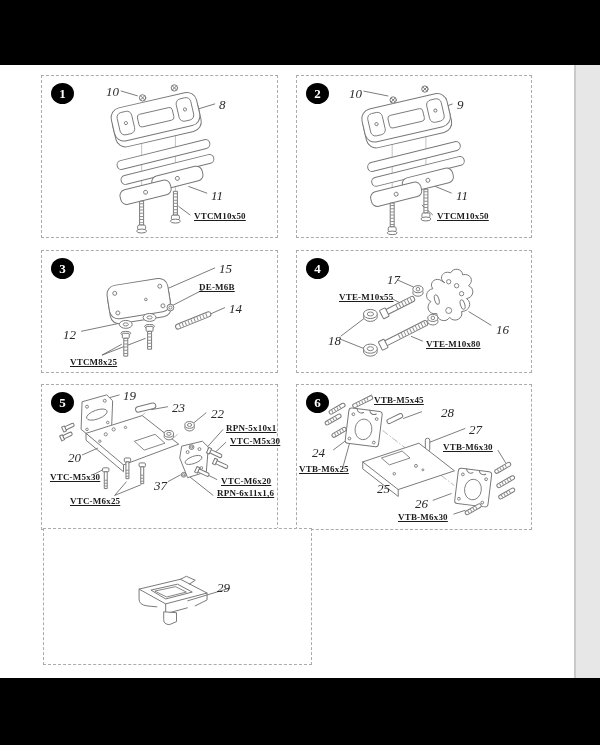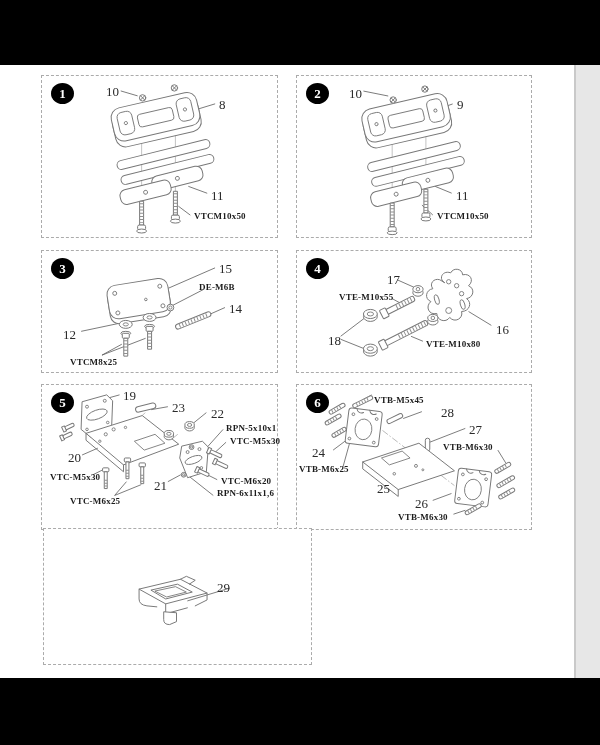--- a/index.html
+++ b/index.html
@@ -22,22 +22,22 @@
   #p3{left:41px;top:250px;width:237px;height:123px;}
   #p4{left:296px;top:250px;width:236px;height:123px;}
   #p5{left:41px;top:384px;width:237px;height:146px;}
   #p6{left:296px;top:384px;width:236px;height:146px;}
   #p7{left:43px;top:528px;width:269px;height:137px;}
   .badge{
     position:absolute;left:9px;top:7px;width:23px;height:21px;background:#000;
     border-radius:50%;color:#fff;font-weight:bold;font-size:13px;line-height:21px;
     text-align:center;font-family:"Liberation Serif", serif;
   }
-  .num{position:absolute;font-size:13px;color:#2a2a2a;white-space:nowrap;}
-  .code{position:absolute;font-size:9px;font-weight:bold;color:#1c1c1c;white-space:nowrap;letter-spacing:.2px;}
+  .num{position:absolute;font-size:13px;color:#2a2a2a;white-space:nowrap;font-style:italic;}
+  .code{position:absolute;font-size:9px;font-weight:bold;color:#1c1c1c;white-space:nowrap;letter-spacing:.2px;text-decoration:underline;}
   svg.art{position:absolute;left:0;top:0;width:100%;height:100%;}
   .part{fill:#fff;stroke:#787878;stroke-width:1;stroke-linejoin:round;}
   .wire{fill:none;stroke:#787878;stroke-width:1;stroke-linejoin:round;stroke-linecap:round;}
   .hole{fill:none;stroke:#787878;stroke-width:.9;}
   .lead line{stroke:#5a5a5a;stroke-width:.8;}
   .axis line{stroke:#9a9a9a;stroke-width:.6;}
   .axisdd{stroke:#9a9a9a;stroke-width:.7;stroke-dasharray:7 2 1.5 2;fill:none;}
   .thr{stroke:#8f8f8f;fill:none;}
 </style>
 </head>
@@ -380,21 +380,21 @@
       </g>
     </svg>
     <div class="badge">5</div>
     <span class="num" style="left:81px;top:3px">19</span>
     <span class="num" style="left:130px;top:15px">23</span>
     <span class="num" style="left:169px;top:21px">22</span>
     <span class="code" style="left:184px;top:38px">RPN-5x10x1</span>
     <span class="code" style="left:188px;top:51px">VTC-M5x30</span>
     <span class="num" style="left:26px;top:65px">20</span>
     <span class="code" style="left:8px;top:87px">VTC-M5x30</span>
-    <span class="num" style="left:112px;top:93px">21</span>
+    <span class="num" style="left:112px;top:93px">37</span>
     <span class="code" style="left:179px;top:91px">VTC-M6x20</span>
     <span class="code" style="left:28px;top:111px">VTC-M6x25</span>
     <span class="code" style="left:175px;top:103px">RPN-6x11x1,6</span>
   </div>
 
   <div id="p6" class="panel">
     <svg class="art" viewBox="0 0 236 146">
       <g class="lead">
         <line x1="75" y1="10" x2="66" y2="15"></line>
         <line x1="126" y1="27" x2="107" y2="34"></line>

